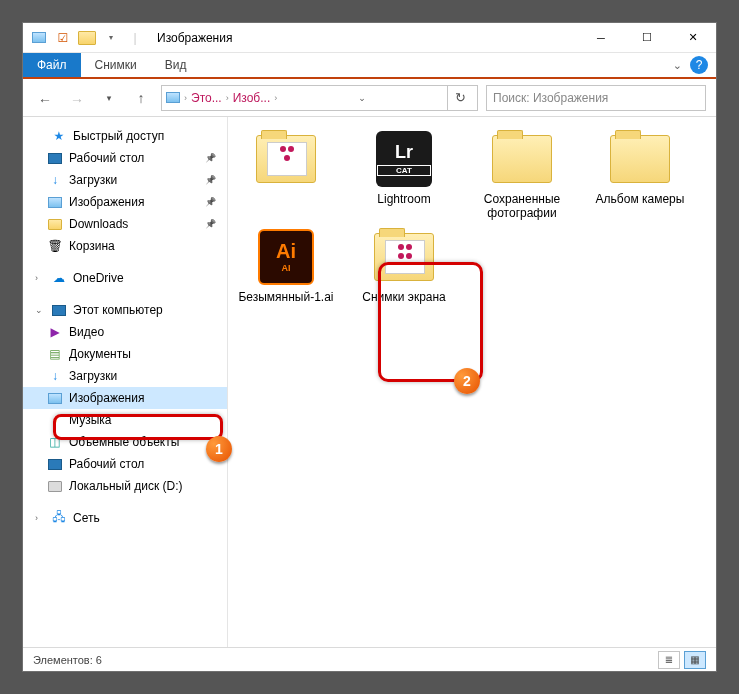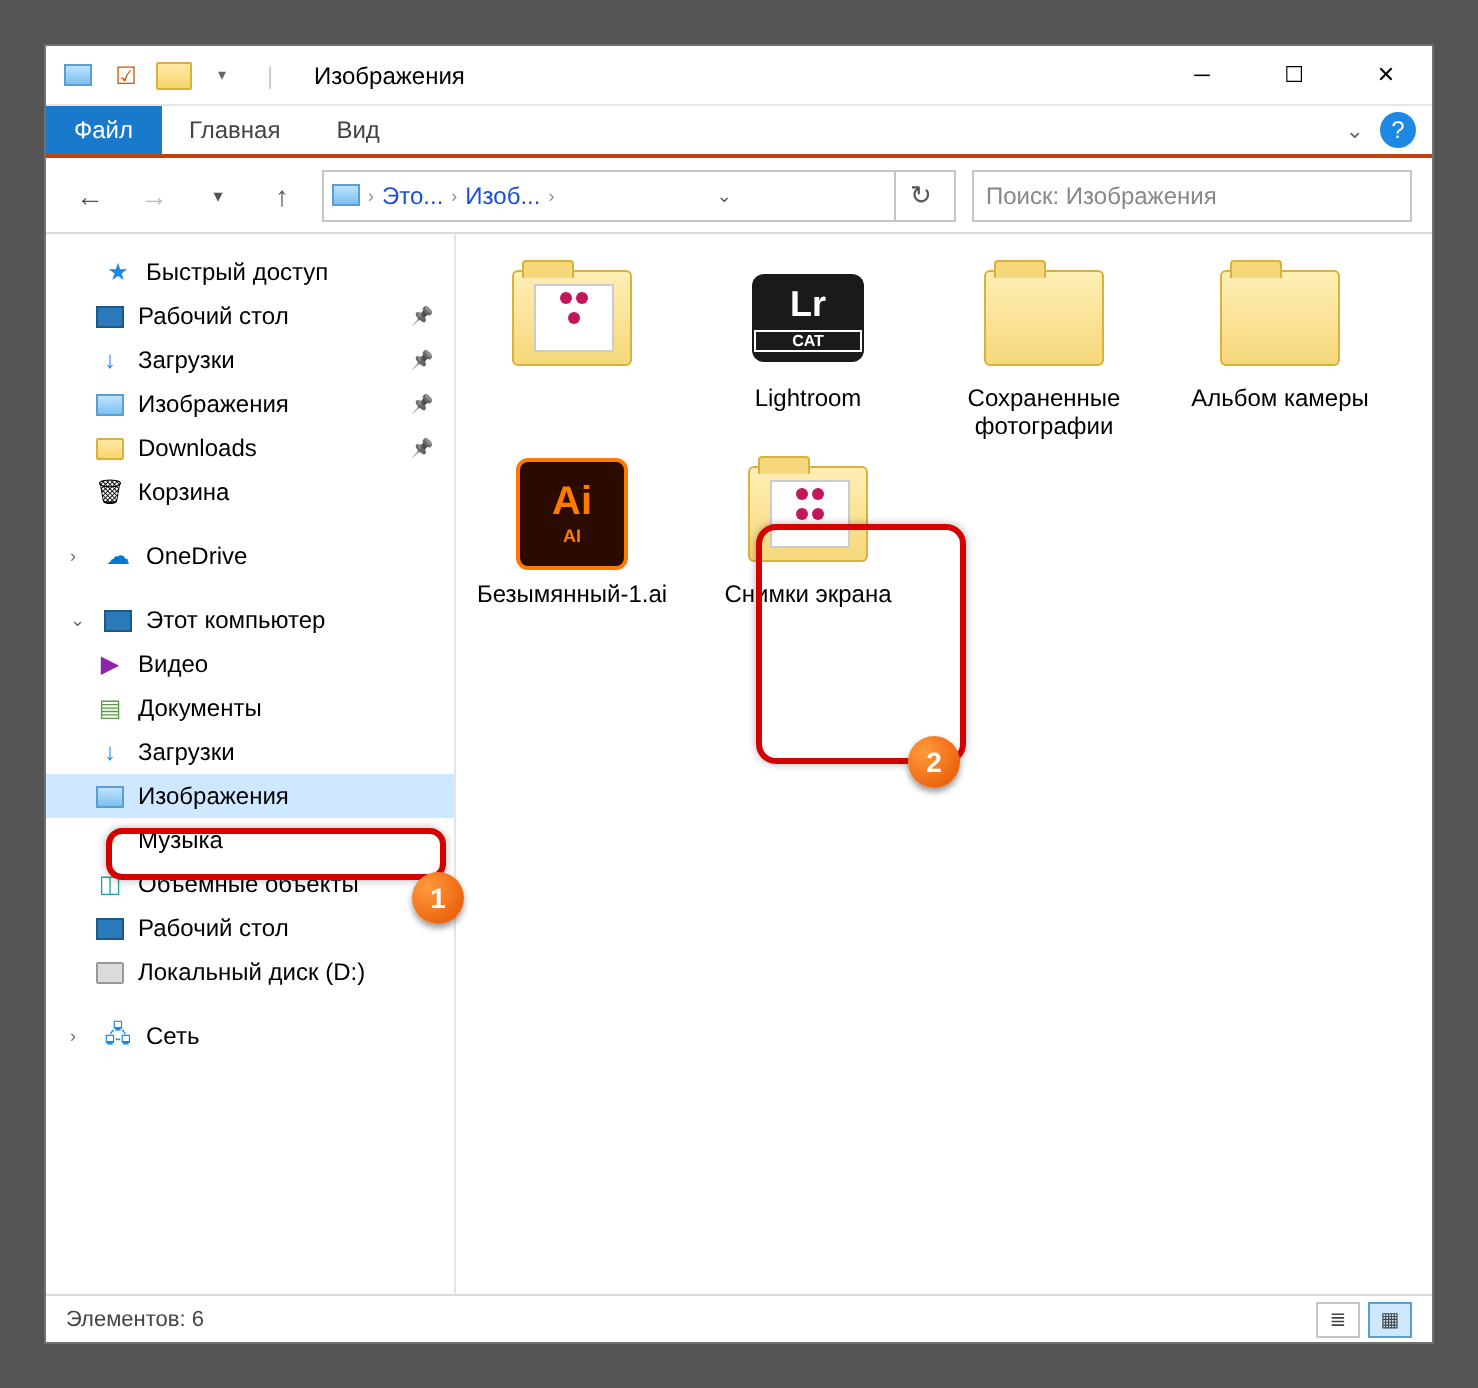--- a/index.html
+++ b/index.html
@@ -14,21 +14,21 @@
 .win-btn { width: 46px; height: 30px; display: flex; align-items: center; justify-content: center; font-size: 11px; color: #000; }
 .ribbon-tabs { height: 26px; display: flex; align-items: stretch; background: #fff; border-bottom: 2px solid #c2410c; position: relative; }
 .tab { padding: 0 14px; font-size: 12px; display: flex; align-items: center; color: #444; }
 .tab.file { background: #1979ca; color: #fff; }
 .ribbon-right { position: absolute; right: 8px; top: 3px; display: flex; align-items: center; gap: 8px; }
 .help-circle { width: 18px; height: 18px; border-radius: 50%; background: #1e88e5; color: #fff; font-size: 12px; display: flex; align-items: center; justify-content: center; }
 .addr-row { height: 38px; display: flex; align-items: center; gap: 8px; padding: 4px 10px; border-bottom: 1px solid #dadada; }
 .nav-arrow { width: 24px; height: 24px; display: flex; align-items: center; justify-content: center; color: #555; font-size: 14px; }
 .nav-arrow.disabled { color: #bbb; }
 .addr-bar { flex: 1; height: 26px; border: 1px solid #c5c5c5; display: flex; align-items: center; font-size: 12px; padding: 0 4px; gap: 4px; }
-.addr-crumb { display: flex; align-items: center; gap: 4px; color: #1d4ed8; }
+.addr-crumb { display: flex; align-items: center; gap: 4px; color: #be185d; }
 .addr-sep { color: #888; font-size: 9px; }
 .addr-refresh { width: 26px; height: 26px; border-left: 1px solid #c5c5c5; display: flex; align-items: center; justify-content: center; color: #555; margin-left: auto; font-size: 13px; }
 .search-bar { width: 220px; height: 26px; border: 1px solid #c5c5c5; font-size: 12px; padding: 0 6px; color: #888; display: flex; align-items: center; }
 .body-area { flex: 1; display: flex; overflow: hidden; }
 .sidebar { width: 205px; border-right: 1px solid #e5e5e5; padding: 8px 0; overflow: hidden; font-size: 12px; }
 .side-section { margin-bottom: 10px; }
 .side-item { display: flex; align-items: center; height: 22px; padding-left: 24px; gap: 6px; position: relative; }
 .side-item.root { padding-left: 12px; font-size: 12px; }
 .side-item.pinned::after { content: "📌"; font-size: 9px; color: #6a6a6a; position: absolute; right: 10px; filter: grayscale(1); }
 .side-item.selected { background: #cde8ff; }
@@ -40,21 +40,21 @@
 .drive-ic { width: 14px; height: 11px; background: #dcdcdc; border: 1px solid #999; border-radius: 1px; }
 .cloud-ic { color: #0078d4; }
 .monitor-ic { width: 14px; height: 11px; background: #2a7ab9; border: 1px solid #1a5a8a; }
 .content { flex: 1; padding: 12px 8px; display: flex; flex-wrap: wrap; align-content: flex-start; gap: 6px 18px; position: relative; }
 .item { width: 100px; display: flex; flex-direction: column; align-items: center; text-align: center; font-size: 12px; gap: 4px; position: relative; }
 .item .thumb { width: 70px; height: 60px; display: flex; align-items: center; justify-content: center; position: relative; }
 .folder-big { width: 60px; height: 48px; background: linear-gradient(#ffefb5,#f6d77a); border: 1px solid #d9b23c; border-radius: 3px; position: relative; }
 .folder-big::before { content: ""; position: absolute; top: -6px; left: 4px; width: 24px; height: 8px; background: #f6d77a; border: 1px solid #d9b23c; border-bottom: none; border-radius: 2px 2px 0 0; }
 .folder-preview { position: absolute; top: 6px; left: 10px; width: 40px; height: 34px; background: #fff; border: 1px solid #ccc; font-size: 6px; padding: 2px; overflow: hidden; }
 .folder-preview .dot { width: 6px; height: 6px; background: #c2185b; border-radius: 50%; display: inline-block; margin: 1px; }
-.lr-box { width: 56px; height: 44px; background: #1a1a1a; border-radius: 6px; display: flex; flex-direction: column; align-items: center; justify-content: center; color: #fff; font-weight: bold; }
+.lr-box { width: 56px; height: 56px; background: #1a1a1a; border-radius: 6px; display: flex; flex-direction: column; align-items: center; justify-content: center; color: #fff; font-weight: bold; }
 .lr-box .lr { font-size: 18px; }
 .lr-box .cat { font-size: 8px; border: 1px solid #fff; padding: 0 18px; margin-top: 2px; }
 .ai-box { width: 56px; height: 56px; background: #2b0a00; border: 2px solid #ff7b00; border-radius: 6px; display: flex; flex-direction: column; align-items: center; justify-content: center; color: #ff7b00; font-weight: bold; }
 .ai-box .ai { font-size: 20px; }
 .ai-box .sub { font-size: 9px; }
 .item-label { line-height: 1.15; word-break: break-word; }
 .highlight-1 { position: absolute; left: 30px; top: 391px; width: 170px; height: 26px; border: 3px solid #d40000; border-radius: 8px; pointer-events: none; box-shadow: 0 0 4px rgba(0,0,0,.3); z-index: 10; }
 .highlight-2 { position: absolute; left: 355px; top: 239px; width: 105px; height: 120px; border: 3px solid #d40000; border-radius: 10px; pointer-events: none; box-shadow: 0 0 4px rgba(0,0,0,.3); z-index: 10; }
 .badge { position: absolute; width: 26px; height: 26px; border-radius: 50%; background: radial-gradient(circle at 30% 30%, #ff9a3b, #e65100); color: #fff; font-weight: bold; display: flex; align-items: center; justify-content: center; font-size: 14px; box-shadow: 0 2px 3px rgba(0,0,0,.4); z-index: 11; }
 .badge-1 { left: 183px; top: 413px; }
@@ -84,21 +84,21 @@
     <div class="title-text">Изображения</div>
     <div class="win-controls">
       <div class="win-btn">─</div>
       <div class="win-btn">☐</div>
       <div class="win-btn">✕</div>
     </div>
   </div>
 
   <div class="ribbon-tabs">
     <div class="tab file">Файл</div>
-    <div class="tab">Главная</div>
+    <div class="tab">Снимки</div>
     <div class="tab">Вид</div>
     <div class="ribbon-right">
       <span style="font-size:11px;color:#666">⌄</span>
       <div class="help-circle">?</div>
     </div>
   </div>
 
   <div class="addr-row">
     <div class="nav-arrow">←</div>
     <div class="nav-arrow disabled">→</div>

